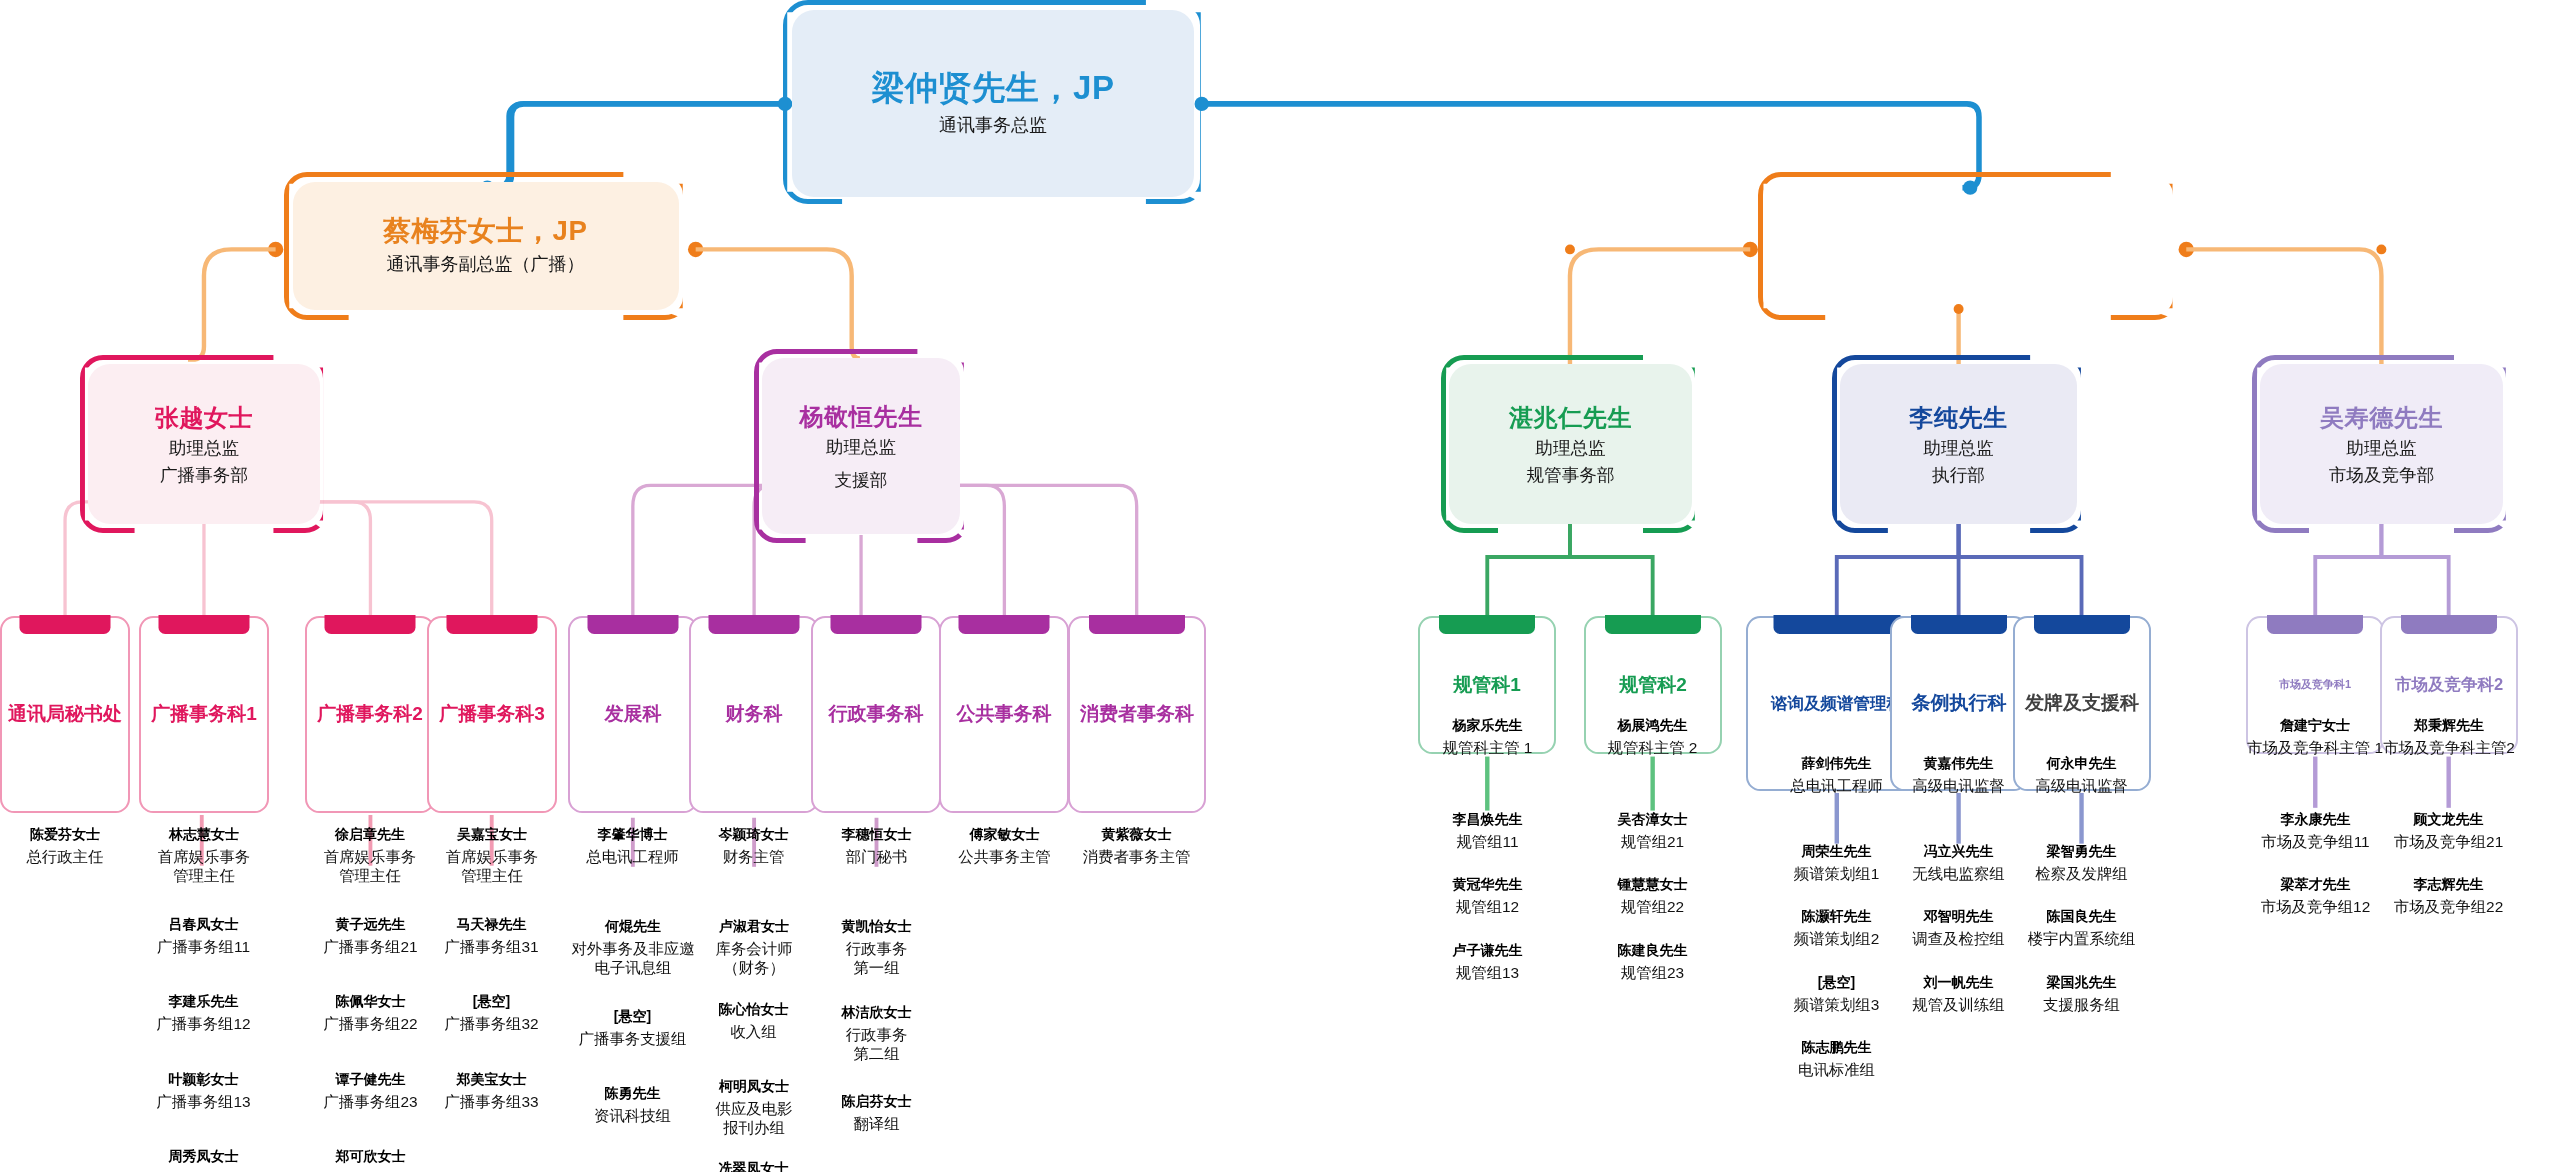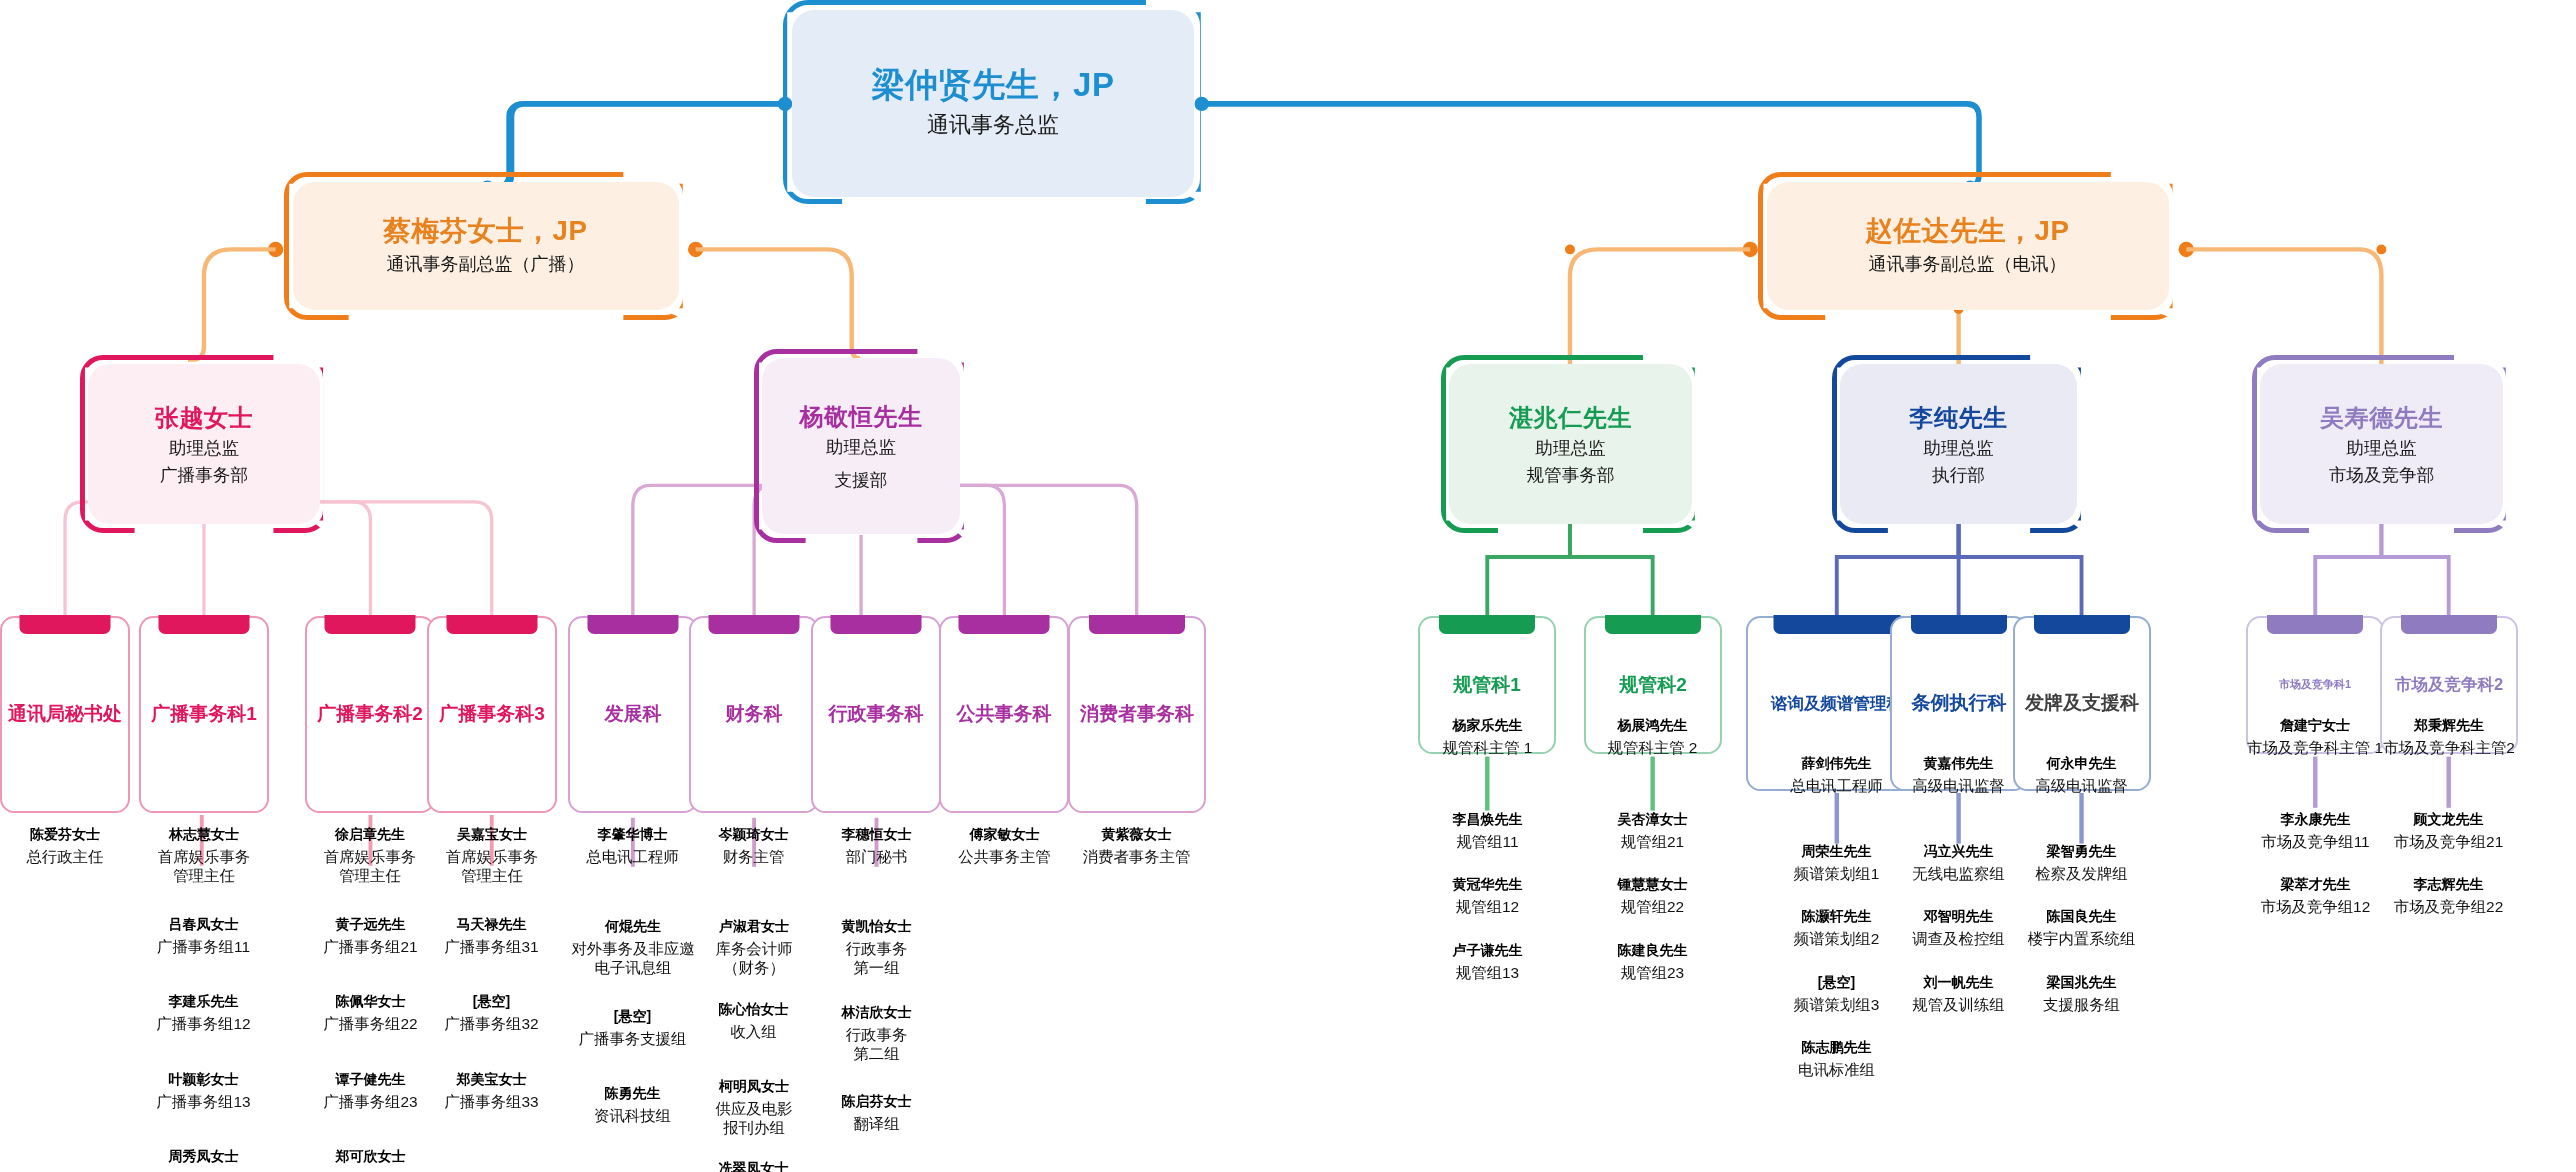--- a/index.html
+++ b/index.html
@@ -35,21 +35,21 @@
     font-weight: normal;
   }
 
   
   #node-root {
     left: 792px; top: 10px; width: 402px; height: 187px;
     background: #e4edf7;
     border: none;
   }
   #node-root .ename { color: #1d8fd1; font-size: 33px; }
-  #node-root .etitle { font-size: 22px; }
+  #node-root .etitle { font-size: 18px; }
   
   .bracket {
     position: absolute;
     border-radius: 24px;
     background: transparent;
   }
 
   
   .deputy { background: #fdf0e2; padding-left: 12px; }
   .deputy .ename { color: #e8821e; font-size: 27.6px; }
@@ -215,24 +215,20 @@
   <div class="exec" id="node-root">
     <div class="ename">梁仲贤先生，JP</div>
     <div class="etitle">通讯事务总监</div>
   </div>
 
   <div class="exec deputy" id="node-dep-bcast">
     <div class="ename">蔡梅芬女士，JP</div>
     <div class="etitle">通讯事务副总监（广播）</div>
   </div>
 
-  <div class="exec deputy" id="node-dep-telecom">
-    <div class="ename">赵佐达先生，JP</div>
-    <div class="etitle">通讯事务副总监（电讯）</div>
-  </div>
 
   <div class="exec asst" id="node-ad-bcast">
     <div class="ename">张越女士</div>
     <div class="etitle">助理总监</div>
     <div class="etitle" style="margin-top:1.1px">广播事务部</div>
   </div>
 
   <div class="exec asst" id="node-ad-support">
     <div class="ename">杨敬恒先生</div>
     <div class="etitle">助理总监</div>

